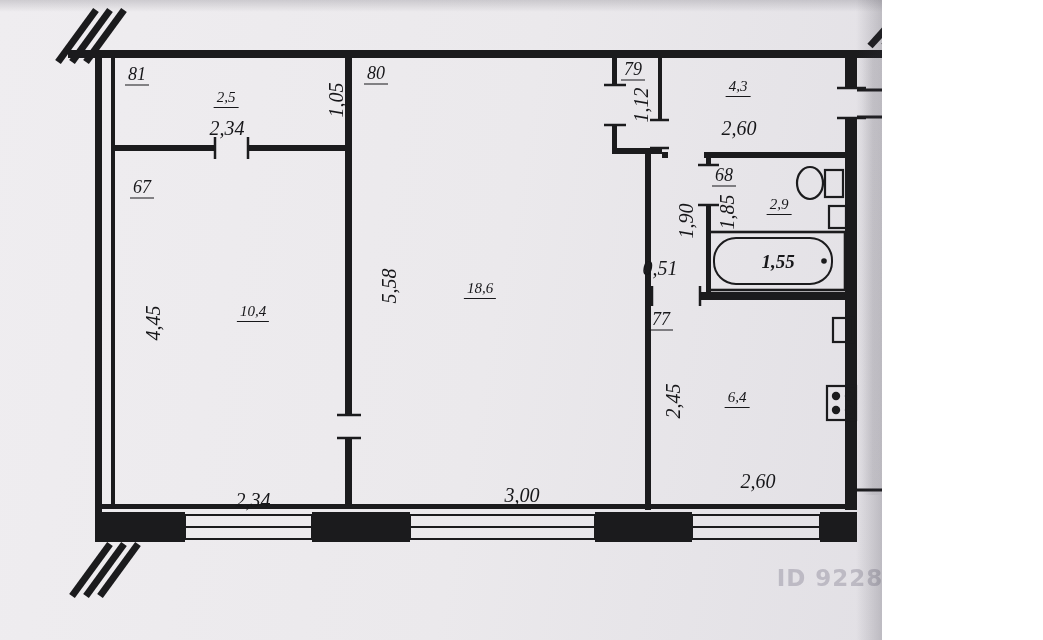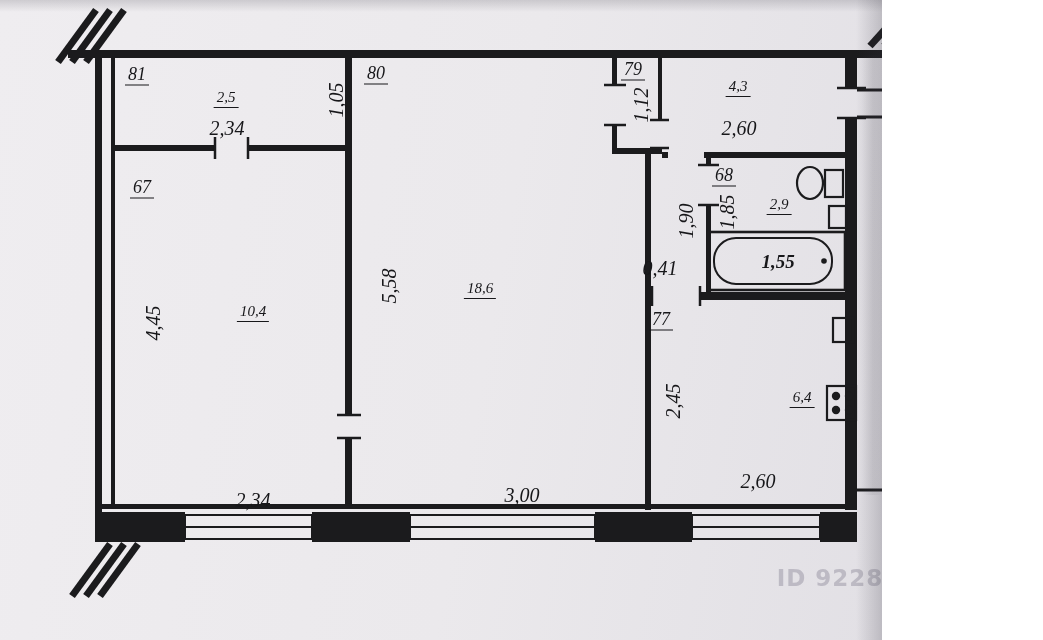--- a/index.html
+++ b/index.html
@@ -188,32 +188,32 @@
   <div class="lbl dim rot" style="left:389px;top:286px">5,58</div>
   <div class="lbl dim" style="left:522px;top:495px">3,00</div>
 
   <div class="lbl num u" style="left:633px;top:70px">79</div>
   <div class="lbl dim rot" style="left:641px;top:105px">1,12</div>
 
   <div class="lbl area u" style="left:738px;top:88px">4,3</div>
   <div class="lbl dim" style="left:739px;top:128px">2,60</div>
 
   <div class="lbl dim rot" style="left:686px;top:221px">1,90</div>
-  <div class="lbl dim" style="left:660px;top:268px">0,41</div>
+  <div class="lbl dim" style="left:660px;top:268px">0,51</div>
 
   <div class="lbl num u" style="left:724px;top:176px">68</div>
   <div class="lbl area u" style="left:779px;top:206px">2,9</div>
   <div class="lbl dim rot" style="left:727px;top:212px">1,85</div>
   <div class="lbl tub" style="left:778px;top:261px">1,55</div>
 
   <div class="lbl num u" style="left:142px;top:188px">67</div>
   <div class="lbl area u" style="left:253px;top:313px">10,4</div>
   <div class="lbl dim rot" style="left:153px;top:323px">4,45</div>
   <div class="lbl dim" style="left:253px;top:500px">2,34</div>
 
   <div class="lbl num u" style="left:661px;top:320px">77</div>
-  <div class="lbl area u" style="left:802px;top:399px">6,4</div>
+  <div class="lbl area u" style="left:737px;top:399px">6,4</div>
   <div class="lbl dim rot" style="left:673px;top:401px">2,45</div>
   <div class="lbl dim" style="left:758px;top:481px">2,60</div>
 
   <div class="wm-id" style="left:864px;top:578px">ID 92281489</div>
 
 </div>
 
 </body></html>

